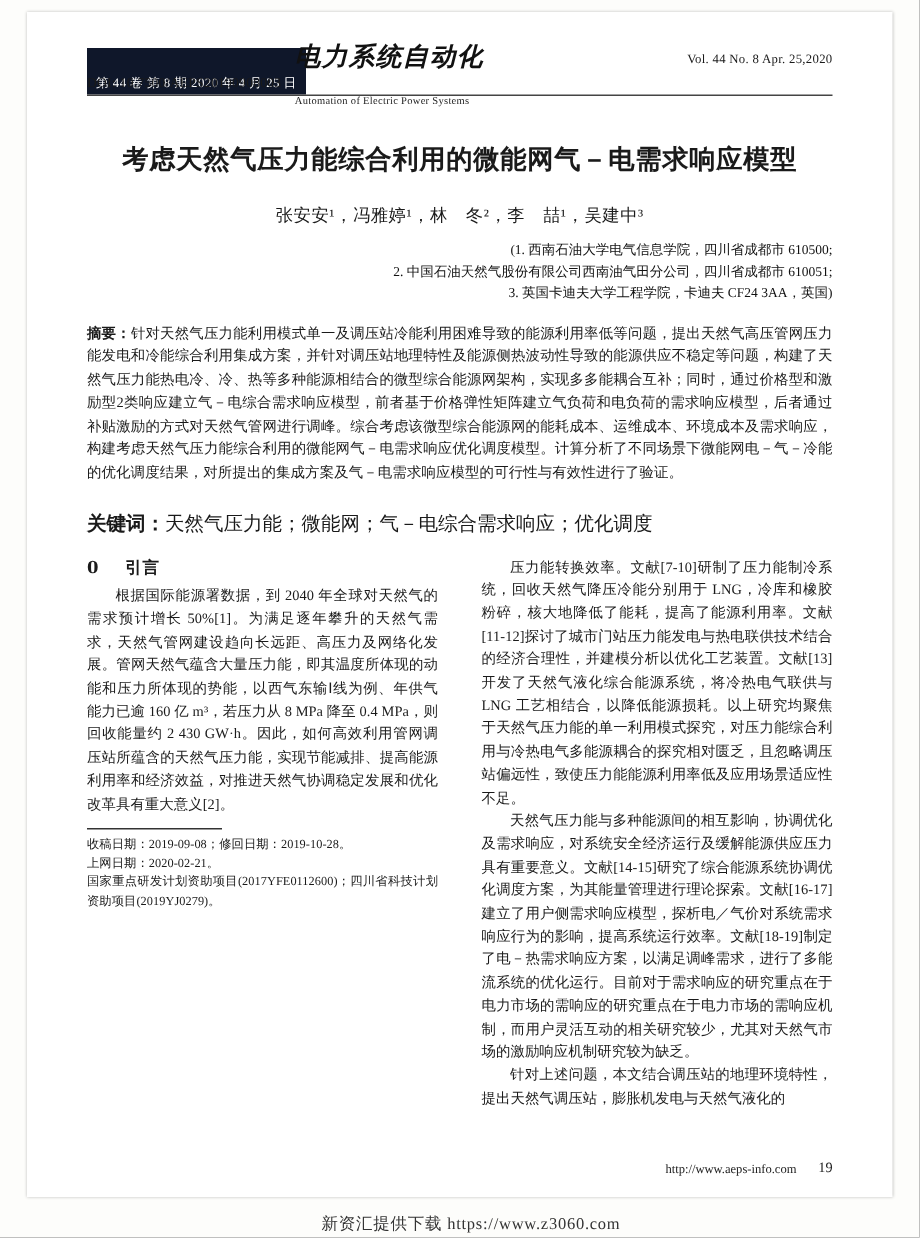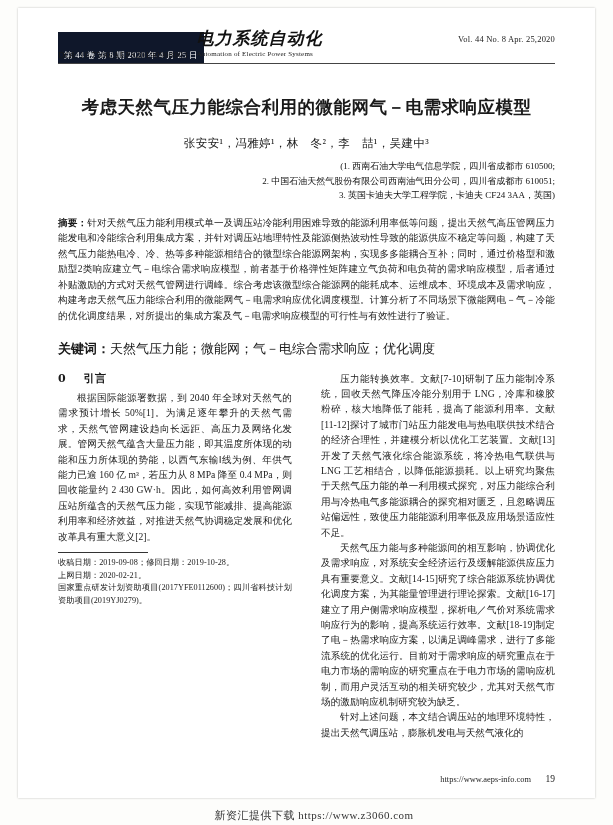--- a/index.html
+++ b/index.html
@@ -71,21 +71,21 @@
     font-weight: bold;
     letter-spacing: 1px;
     color: #111;
     line-height: 20px;
     font-style: italic;
   }
   .journal-en {
     font-size: 7px;
     letter-spacing: 0.2px;
     color: #222;
-    margin-top: 2px;
+    margin-top: 15px;
   }
   .hdr-right {
     position: absolute;
     right: 0;
     top: 4px;
     font-size: 8.5px;
     letter-spacing: 0.2px;
   }
   .rule {
     position: absolute;
@@ -269,19 +269,19 @@
           <p class="p">压力能转换效率。文献[7-10]研制了压力能制冷系统，回收天然气降压冷能分别用于 LNG，冷库和橡胶粉碎，核大地降低了能耗，提高了能源利用率。文献[11-12]探讨了城市门站压力能发电与热电联供技术结合的经济合理性，并建模分析以优化工艺装置。文献[13]开发了天然气液化综合能源系统，将冷热电气联供与 LNG 工艺相结合，以降低能源损耗。以上研究均聚焦于天然气压力能的单一利用模式探究，对压力能综合利用与冷热电气多能源耦合的探究相对匮乏，且忽略调压站偏远性，致使压力能能源利用率低及应用场景适应性不足。</p>
           <p class="p">天然气压力能与多种能源间的相互影响，协调优化及需求响应，对系统安全经济运行及缓解能源供应压力具有重要意义。文献[14-15]研究了综合能源系统协调优化调度方案，为其能量管理进行理论探索。文献[16-17]建立了用户侧需求响应模型，探析电／气价对系统需求响应行为的影响，提高系统运行效率。文献[18-19]制定了电－热需求响应方案，以满足调峰需求，进行了多能流系统的优化运行。目前对于需求响应的研究重点在于电力市场的需响应的研究重点在于电力市场的需响应机制，而用户灵活互动的相关研究较少，尤其对天然气市场的激励响应机制研究较为缺乏。</p>
           <p class="p">针对上述问题，本文结合调压站的地理环境特性，提出天然气调压站，膨胀机发电与天然气液化的</p>
         </div>
         <div style="clear:both"></div>
       </div>
 
     </div>
 
     <div class="pg-foot">
-      <span class="url">https://www.aeps-info.com</span>
+      <span class="url">http://www.aeps-info.com</span>
       <span class="num">19</span>
     </div>
   </div>
 
   <div class="watermark">新资汇提供下载 https://www.z3060.com</div>
 </div>
 
 </body></html>

